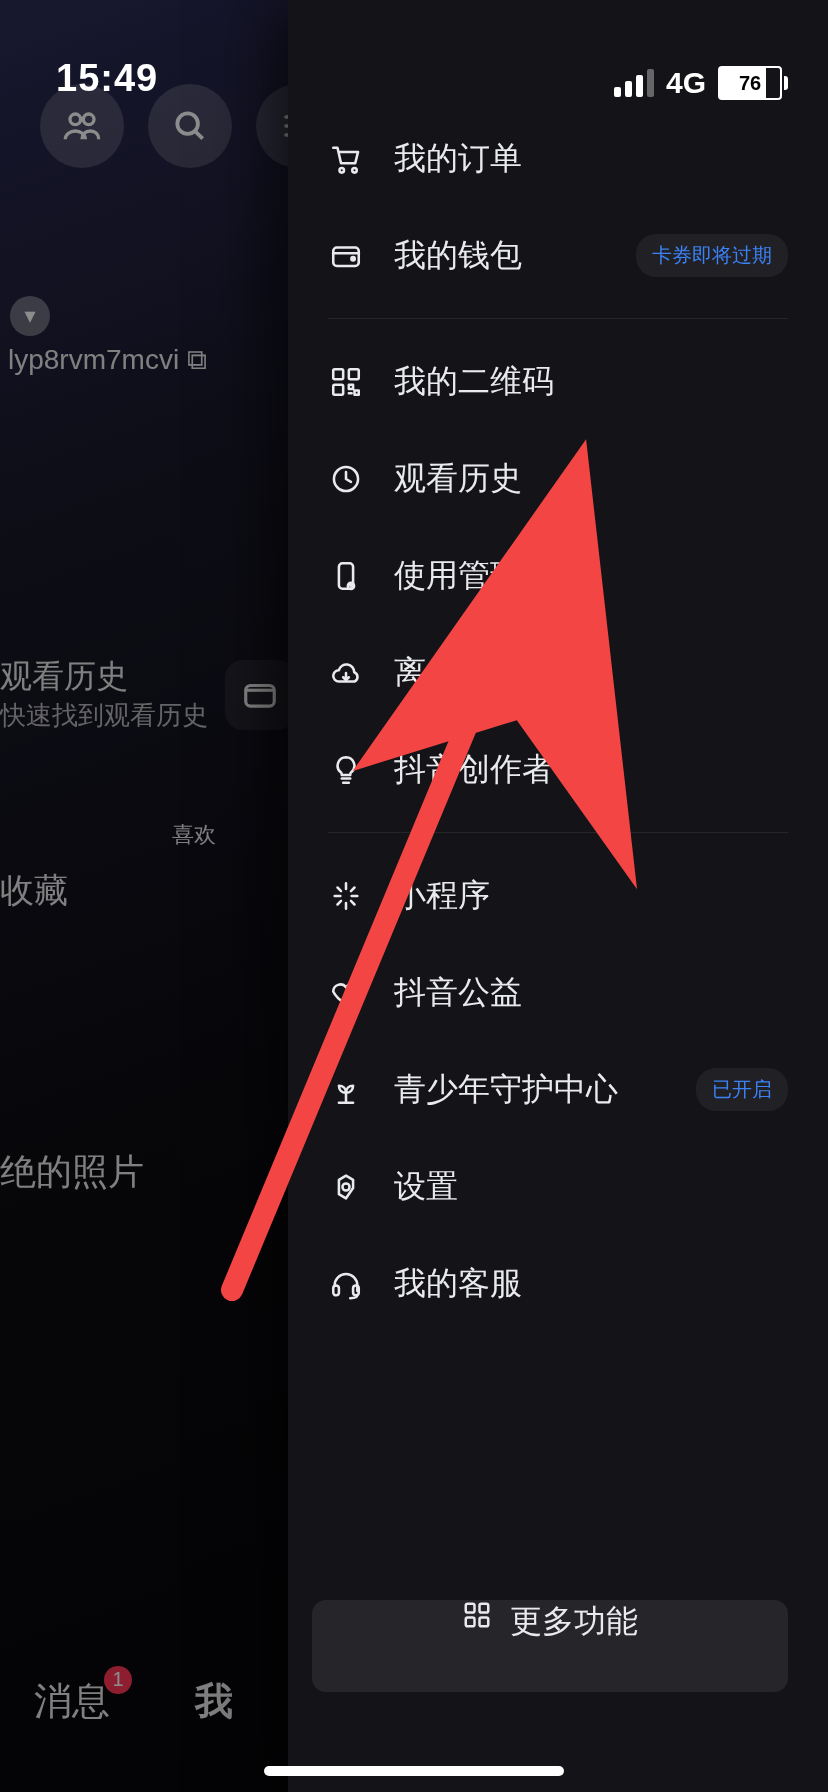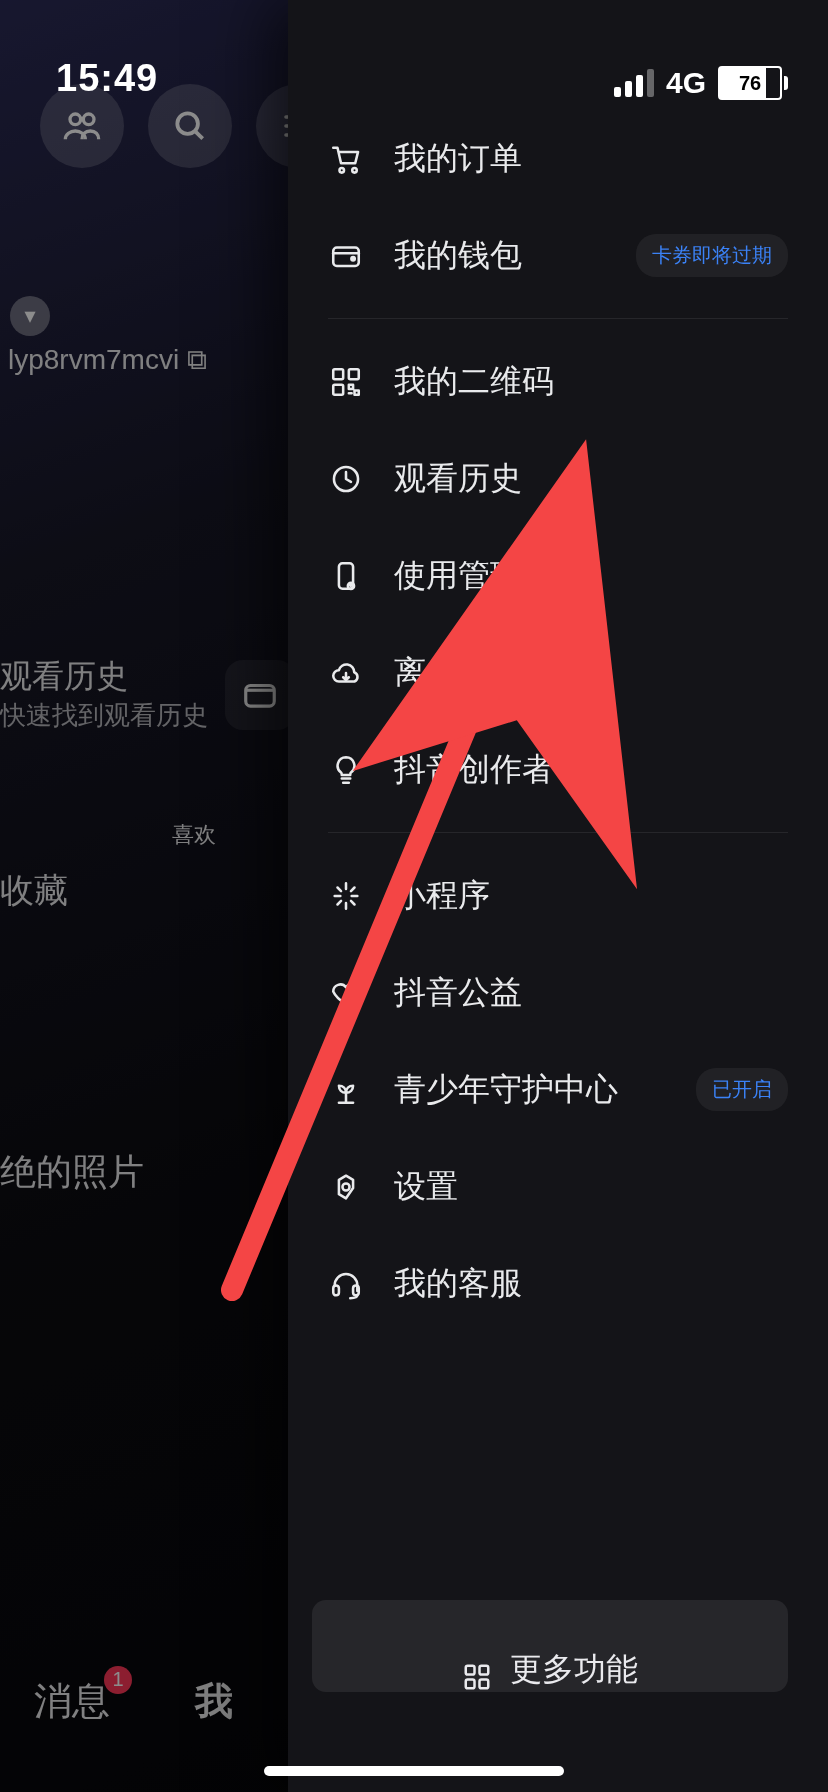--- a/index.html
+++ b/index.html
@@ -31,21 +31,21 @@
   .batt .body{width:60px;height:30px;border:2.5px solid #fff;border-radius:4px;position:relative;display:flex;align-items:center;justify-content:center;color:#000;font-size:20px;font-weight:700;background:linear-gradient(to right,#fff 0%,#fff 76%,transparent 76%);}
   .batt .cap{width:4px;height:14px;background:#fff;border-radius:0 3px 3px 0;margin-left:2px;}
   
   .drawer{position:absolute;top:0;right:0;bottom:0;width:540px;background:#141418;border-top-left-radius:0;box-shadow:-20px 0 60px rgba(0,0,0,.6);padding-top:110px;z-index:5;}
   .menu{list-style:none;margin:0;padding:0 40px;}
   .menu li{display:flex;align-items:center;height:97px;color:#e9eaec;font-size:32px;}
   .menu li .ico{width:36px;height:36px;margin-right:30px;display:flex;align-items:center;justify-content:center;color:#e9eaec;flex-shrink:0;}
   .menu li .lbl{flex:1;}
   .menu li .tag{font-size:20px;color:#3b82f6;background:rgba(255,255,255,.06);padding:8px 16px;border-radius:20px;}
   .menu .divider{height:1px;background:rgba(255,255,255,.08);margin:14px 0;}
-  .morebtn{position:absolute;left:24px;right:40px;bottom:100px;height:92px;border-radius:14px;background:rgba(255,255,255,.08);display:flex;align-items:flex-end;justify-content:center;color:#eaeaee;font-size:32px;gap:18px;}
+  .morebtn{position:absolute;left:24px;right:40px;bottom:100px;height:92px;border-radius:14px;background:rgba(255,255,255,.08);display:flex;align-items:flex-start;justify-content:center;color:#eaeaee;font-size:32px;gap:18px;}
   .homebar2{position:absolute;bottom:16px;left:50%;transform:translateX(-50%);width:300px;height:10px;border-radius:10px;background:#fff;z-index:20;}
   
   .arrow{position:absolute;z-index:30;pointer-events:none;}
   svg{display:block;}
 </style>
 </head>
 <body>
 <div class="screen">
 
 <div class="bg">

